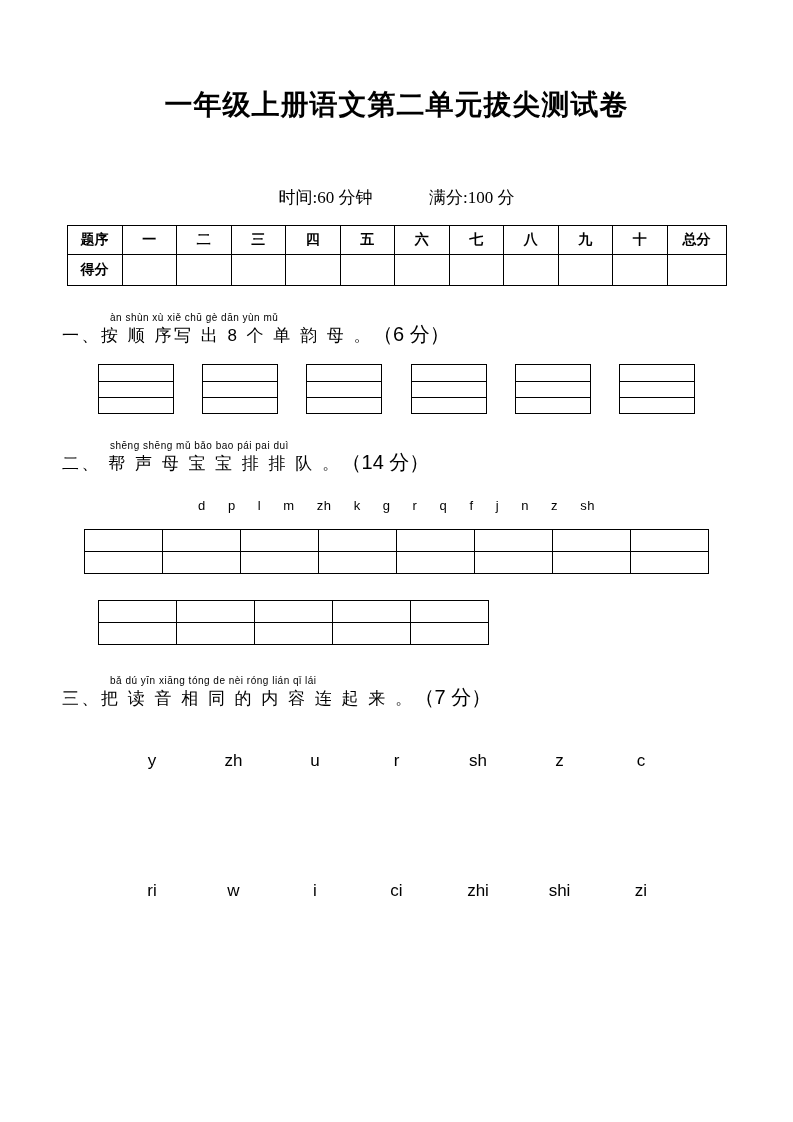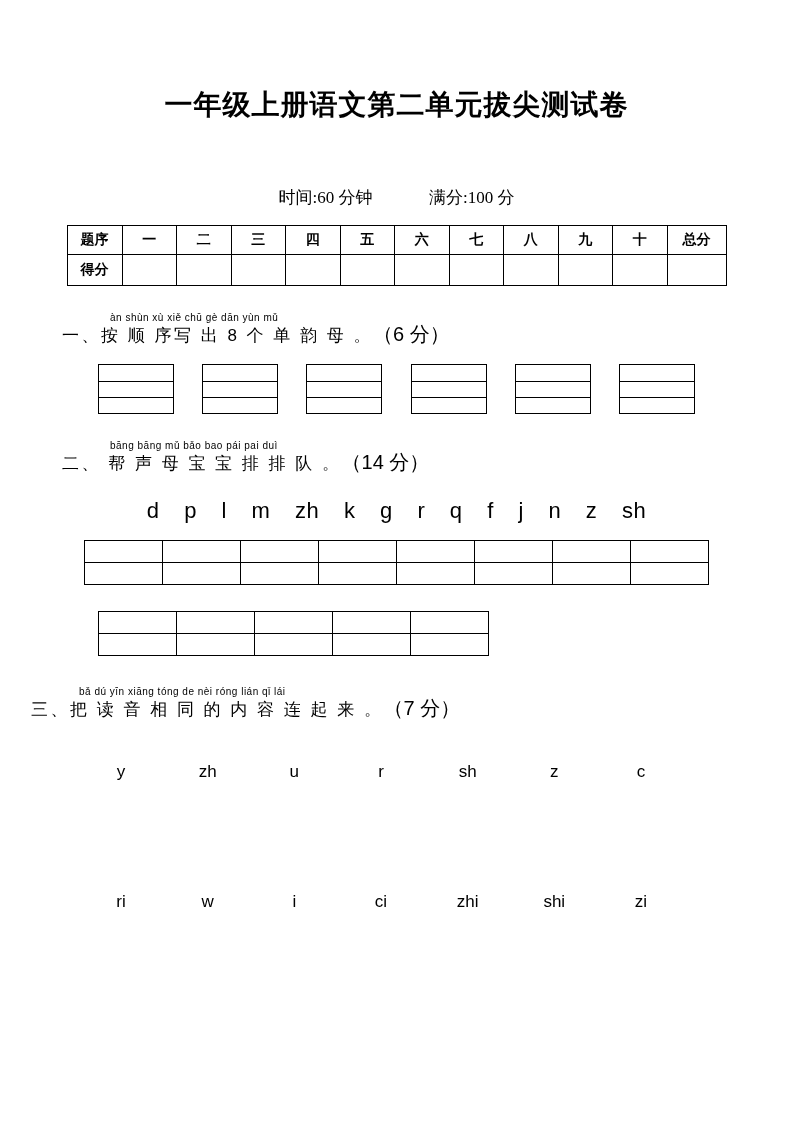--- a/index.html
+++ b/index.html
@@ -124,21 +124,21 @@
     border-top: 1px solid #000;
   }
   .four-line-box::before { top: 16px; }
   .four-line-box::after  { top: 32px; }
 
   
   .letter-row {
     margin-top: 22px;
     text-align: center;
     font-family: "Liberation Sans", sans-serif;
-    font-size: 22px;
+    font-size: 13px;
     letter-spacing: 0.5px;
   }
   .letter-row span {
     display: inline-block;
     margin: 0 9px;
   }
 
   
   .grid-wrap {
     margin-top: 16px;
@@ -235,21 +235,21 @@
       <div class="four-line-box"></div>
       <div class="four-line-box"></div>
       <div class="four-line-box"></div>
       <div class="four-line-box"></div>
       <div class="four-line-box"></div>
       <div class="four-line-box"></div>
     </div>
   </div>
 
   <div class="section">
-    <div class="pinyin-line">bāng bāng mǔ bǎo bao pái pai duì</div>
+    <div class="pinyin-line">shēng shēng mǔ bǎo bao pái pai duì</div>
     <div class="section-title">
       <span>二、 帮  声 母 宝 宝 排 排 队 。</span><span class="score">（14 分）</span>
     </div>
 
     <div class="letter-row">
       <span>d</span>
       <span>p</span>
       <span>l</span>
       <span>m</span>
       <span>zh</span>
@@ -306,21 +306,21 @@
           <td></td>
           <td></td>
           <td></td>
           <td></td>
         </tr>
       </tbody>
         </table>
     </div>
   </div>
 
-  <div class="section" style="margin-top:30px;padding-left:31px;">
+  <div class="section" style="margin-top:30px;">
     <div class="pinyin-line">bǎ dú yīn xiāng  tóng de nèi róng lián qǐ lái</div>
     <div class="section-title">
       <span>三、把 读 音 相   同 的 内 容  连 起 来 。</span><span class="score">（7 分）</span>
     </div>
 
     <div class="match-row">
       <div class="match-item">y</div>
       <div class="match-item">zh</div>
       <div class="match-item">u</div>
       <div class="match-item">r</div>

